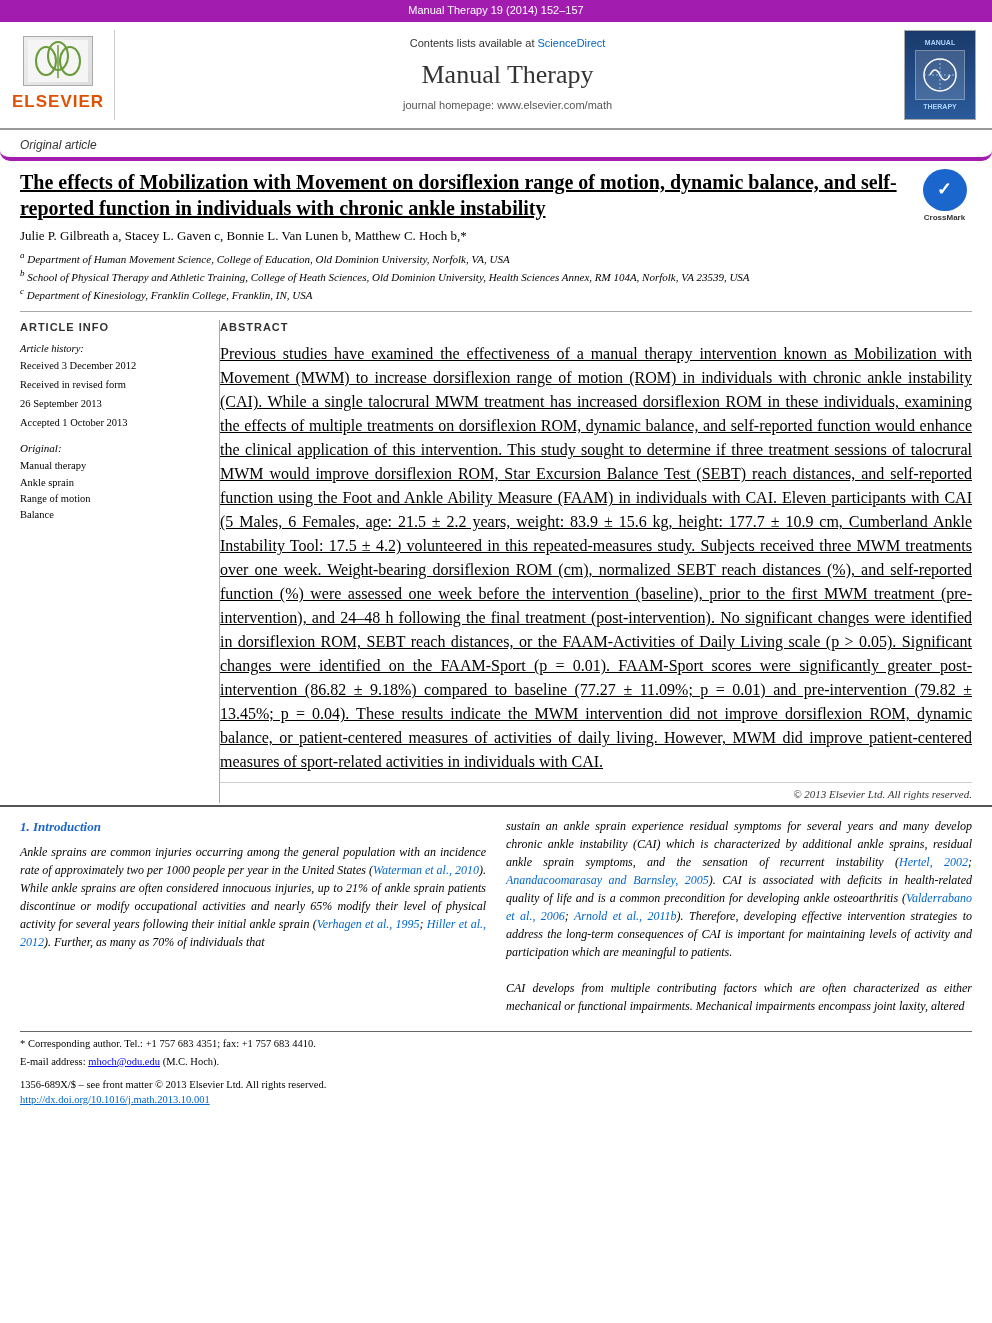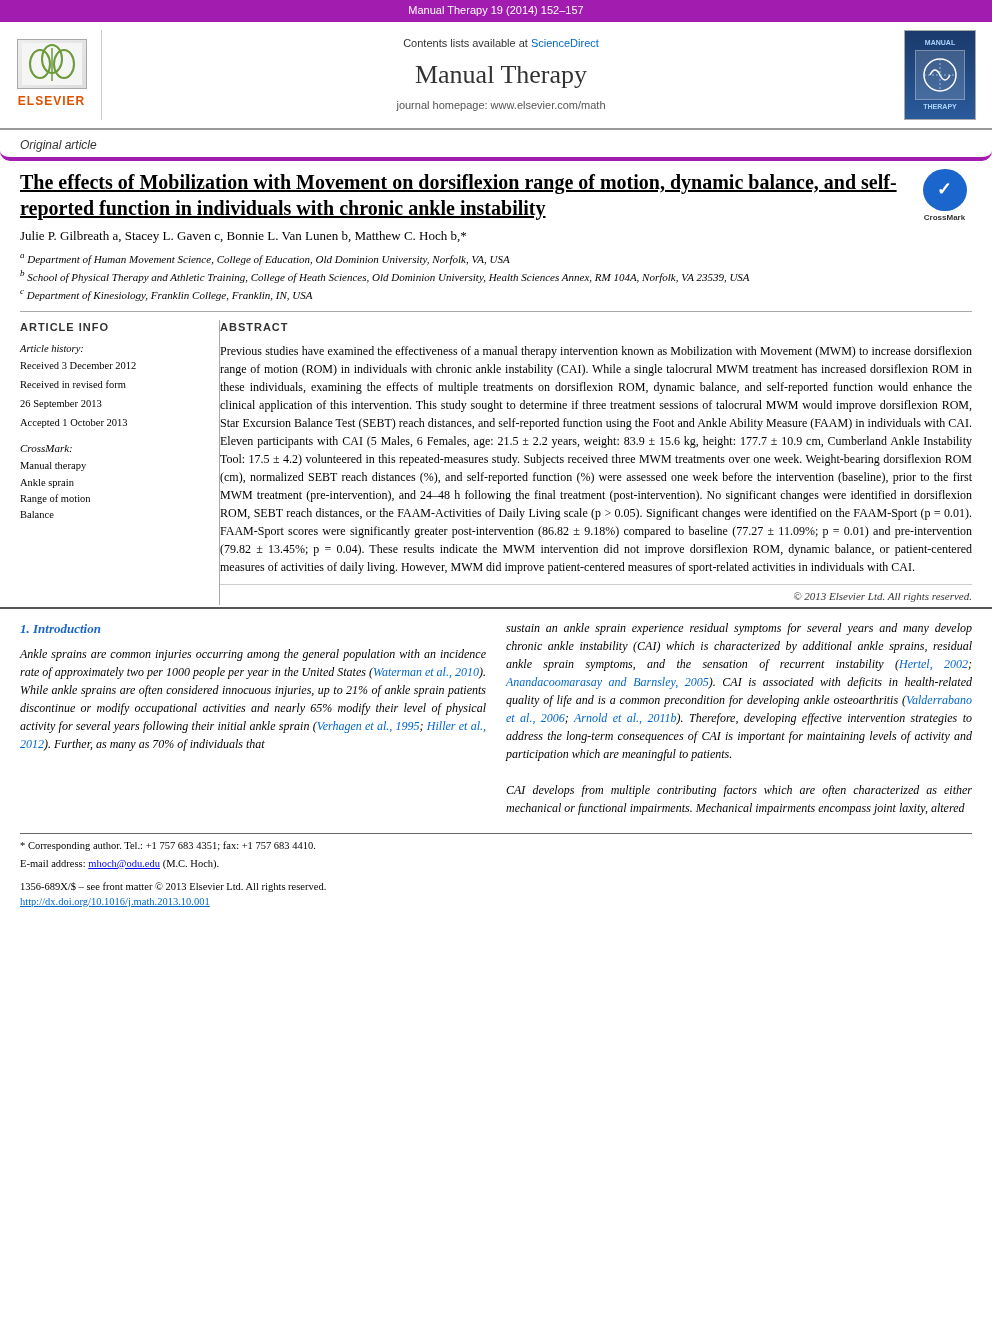--- a/index.html
+++ b/index.html
@@ -42,21 +42,21 @@
       background: linear-gradient(135deg, #eee 0%, #ddd 100%);
       display: flex;
       align-items: center;
       justify-content: center;
       font-size: 9px;
       color: #555;
       border: 1px solid #aaa;
       margin-bottom: 4px;
     }
     .elsevier-text {
-      font-size: 12px;
+      font-size: 17px;
       font-weight: bold;
       color: #e05000;
       font-family: Arial, sans-serif;
       letter-spacing: 1px;
     }
     .journal-title-center {
       flex: 1;
       display: flex;
       flex-direction: column;
       align-items: center;
@@ -226,23 +226,24 @@
     .abstract-title {
       font-size: 11px;
       font-family: Arial, sans-serif;
       font-weight: bold;
       color: #333;
       text-transform: uppercase;
       letter-spacing: 1px;
       margin-bottom: 6px;
     }
     .abstract-text {
-      font-size: 12px;
+      font-size: 16px;
       text-align: justify;
       line-height: 1.5;
+      text-decoration: underline;
     }
     .copyright-line {
       text-align: right;
       font-size: 11px;
       color: #333;
       margin-top: 8px;
       padding-top: 4px;
       border-top: 1px solid #ccc;
       font-family: "Times New Roman", serif;
       font-style: italic;
@@ -373,21 +374,21 @@
     <div class="article-info-col">
       <div class="info-section-title">ARTICLE INFO</div>
 
       <div class="info-label">Article history:</div>
       <div class="info-value">Received 3 December 2012</div>
       <div class="info-value">Received in revised form</div>
       <div class="info-value">26 September 2013</div>
       <div class="info-value">Accepted 1 October 2013</div>
 
       <div class="keywords-section">
-        <div class="kw-title">CrossMark:</div>
+        <div class="kw-title">Original:</div>
         <div class="kw-item">Manual therapy</div>
         <div class="kw-item">Ankle sprain</div>
         <div class="kw-item">Range of motion</div>
         <div class="kw-item">Balance</div>
       </div>
     </div>
 
     <div class="abstract-col">
       <div class="abstract-title">ABSTRACT</div>
       <div class="abstract-text">

